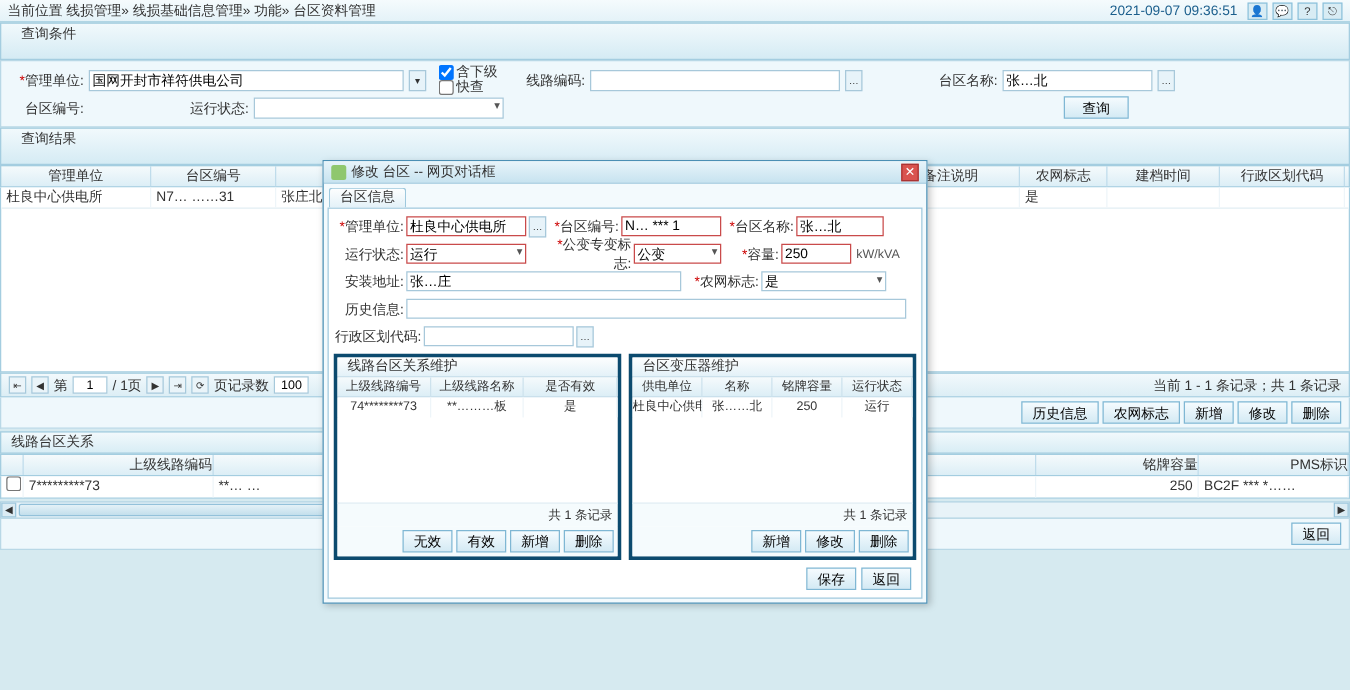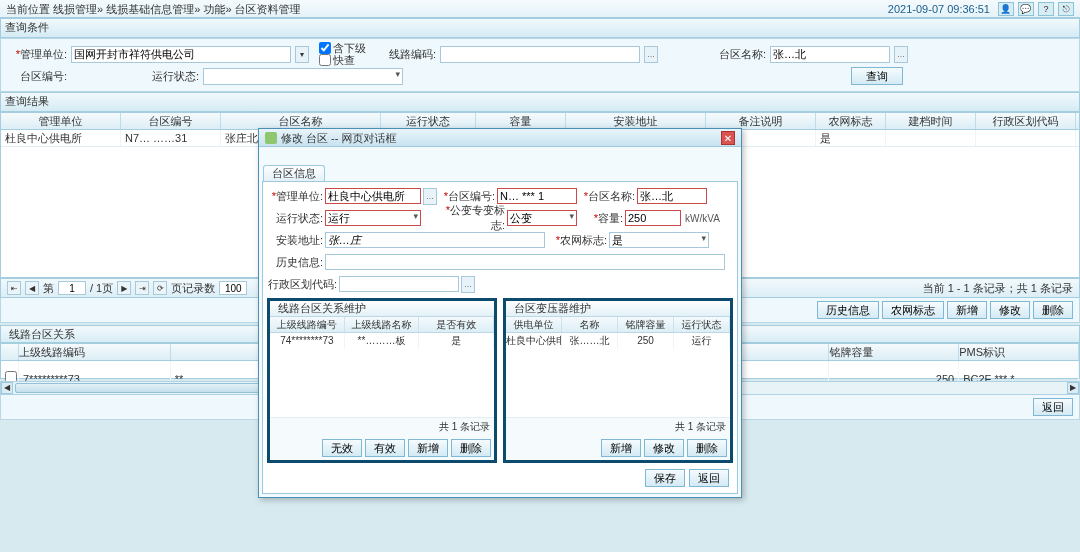--- a/index.html
+++ b/index.html
@@ -5,29 +5,29 @@
 * { box-sizing: border-box; margin: 0; padding: 0; }
 body { font-family: "Microsoft YaHei", SimSun, sans-serif; font-size: 11px; background: #d6eaf0; color: #333; width: 1080px; height: 552px; position: relative; overflow: hidden; }
 
 
 .crumb { background: linear-gradient(#f5fbfd, #e4f2f8); border-bottom: 1px solid #a4cde0; height: 18px; line-height: 18px; padding: 0 6px; display: flex; justify-content: space-between; }
 .crumb .ts { color: #1a5e8c; }
 .crumb .icons { display: flex; gap: 4px; }
 .crumb .icons span { width: 16px; height: 14px; display: inline-flex; align-items: center; justify-content: center; border: 1px solid #8ec2db; background: #d8ecf4; cursor: pointer; font-size: 9px; }
 
 
-.sec-h { background: linear-gradient(#f1f9fc, #d5ebf4); border: 1px solid #a4cde0; height: 20px; line-height: 16px; padding: 0 4px; font-size: 11px; }
+.sec-h { background: linear-gradient(#f1f9fc, #d5ebf4); border: 1px solid #a4cde0; height: 30px; line-height: 16px; padding: 0 16px; font-size: 11px; }
 
 
 .filter { background: #eff8fc; border: 1px solid #b9d8e6; padding: 4px 6px; }
 .filter .row { display: flex; align-items: center; height: 22px; gap: 4px; }
 .lbl { width: 60px; text-align: right; color: #333; }
 .req::before { content: "*"; color: #c00; }
 .inp { border: 1px solid #a7c8da; height: 17px; padding: 0 2px; font-size: 11px; background: #fff; }
-.inp.w220 { width: 220px; }
+.inp.w220 { width: 252px; }
 .inp.w120 { width: 120px; }
 .inp.w200 { width: 200px; }
 .pick { width: 14px; height: 17px; border: 1px solid #a7c8da; background: #e7f3f9; display: inline-flex; align-items: center; justify-content: center; cursor: pointer; font-size: 8px; }
 .cb { width: 12px; height: 12px; }
 .btn { border: 1px solid #7fb7d4; background: linear-gradient(#f5fbfe, #d4eaf4); height: 18px; padding: 0 14px; cursor: pointer; font-size: 11px; }
 .btn-sm { padding: 0 8px; }
 
 
 .grid-h { display: flex; background: linear-gradient(#f5fafc, #dceef6); border: 1px solid #a4cde0; height: 18px; font-size: 11px; }
 .grid-h > div { border-right: 1px solid #bfdceb; text-align: center; line-height: 17px; overflow: hidden; }
@@ -40,40 +40,40 @@
 .pager .pg-btn { width: 14px; height: 14px; border: 1px solid #a6c9db; background: #eaf4f9; font-size: 8px; display: inline-flex; align-items: center; justify-content: center; cursor: pointer; }
 .pager input { width: 28px; height: 14px; border: 1px solid #a6c9db; font-size: 10px; text-align: center; }
 .pager .right { margin-left: auto; }
 
 
 .actions { display: flex; justify-content: flex-end; gap: 3px; padding: 3px 6px; background: #eff8fc; border: 1px solid #b9d8e6; border-top: none; }
 
 
 .sub-h { background: linear-gradient(#f2f9fc, #d8edf5); border: 1px solid #a4cde0; height: 18px; line-height: 17px; padding: 0 8px; margin-top: 2px; }
 .sub-grid-h { display: flex; background: linear-gradient(#f5fafc, #dceef6); border: 1px solid #a4cde0; height: 18px; }
-.sub-grid-h > div { border-right: 1px solid #bfdceb; text-align: left; line-height: 17px; }
+.sub-grid-h > div { border-right: 1px solid #bfdceb; text-align: right; line-height: 17px; }
 .sub-row { display: flex; background: #fff; height: 18px; border: 1px solid #a4cde0; border-top: none; }
-.sub-row > div { line-height: 17px; padding: 10px 4px; border-right: 1px solid #eef5f9; overflow: hidden; }
+.sub-row > div { line-height: 17px; padding: 0 4px; border-right: 1px solid #eef5f9; overflow: hidden; }
 
 
 .hscroll { height: 14px; background: #e8f3f8; border: 1px solid #b0d2e2; position: relative; margin-top: 2px; }
 .hscroll .thumb { position: absolute; left: 14px; top: 1px; width: 540px; height: 10px; background: linear-gradient(#e4f1f7, #c3dfec); border: 1px solid #93c1da; border-radius: 2px; }
 .hscroll .arr { position: absolute; top: 0; width: 12px; height: 12px; border: 1px solid #9ec8dd; background: #dcecf4; font-size: 8px; text-align: center; line-height: 10px; }
 .hscroll .arr.l { left: 0; }
 .hscroll .arr.r { right: 0; }
 
 
 .return-wrap { display: flex; justify-content: flex-end; padding: 3px 6px; background: #eff8fc; border: 1px solid #b9d8e6; border-top: none; }
 
 
 .modal { position: absolute; left: 258px; top: 128px; width: 484px; background: #f3fafd; border: 1px solid #4b8fb4; box-shadow: 2px 2px 6px rgba(0,0,0,.25); }
 .modal .title { background: linear-gradient(#e8f4fa, #c7e3f0); height: 18px; line-height: 18px; padding: 0 6px; display: flex; align-items: center; border-bottom: 1px solid #9ec8dd; }
 .modal .title .ico { width: 12px; height: 12px; background: #8fc76e; border-radius: 2px; margin-right: 4px; display: inline-block; }
 .modal .title .close { margin-left: auto; width: 14px; height: 14px; background: #d9534f; color: #fff; font-size: 10px; text-align: center; line-height: 13px; cursor: pointer; border: 1px solid #a33; }
-.modal .tab { display: inline-block; background: linear-gradient(#fdfefe, #e3f1f8); border: 1px solid #9ec8dd; border-bottom: none; height: 16px; line-height: 15px; padding: 0 8px; margin: 18px 0 0 4px; font-size: 11px; border-radius: 3px 3px 0 0; }
+.modal .tab { display: inline-block; background: linear-gradient(#fdfefe, #e3f1f8); border: 1px solid #9ec8dd; border-bottom: none; height: 16px; line-height: 15px; padding: 0 8px; margin: 3px 0 0 4px; font-size: 11px; border-radius: 3px 3px 0 0; }
 .modal .body { border: 1px solid #9ec8dd; margin: 0 3px 3px; background: #fff; padding: 4px; }
 .modal .frow { display: flex; align-items: center; height: 20px; gap: 2px; margin-bottom: 2px; }
 .modal .lbl { width: 56px; font-size: 11px; }
 .modal .inp { height: 16px; }
 .boxed-red { border: 1px solid #c94a4a !important; }
 .unit { font-size: 10px; color: #555; margin-left: 2px; }
 
 .modal .twocol { display: flex; gap: 6px; margin-top: 4px; }
 .modal .panel { flex: 1; border: 3px solid #0c4a6e; }
 .modal .panel .phdr { display: flex; background: linear-gradient(#f5fafc, #dceef6); height: 16px; border-bottom: 1px solid #bcd8e6; }
@@ -237,21 +237,21 @@
       <span class="sel-arrow"><input class="inp boxed-red" style="width: 96px;" value="运行"></span>
       <span style="width:8px"></span>
       <span class="lbl req" style="width:72px">公变专变标志:</span>
       <span class="sel-arrow"><input class="inp boxed-red" style="width: 70px;" value="公变"></span>
       <span class="lbl req" style="width:44px">容量:</span>
       <input class="inp boxed-red" style="width: 56px;" value="250">
       <span class="unit">kW/kVA</span>
     </div>
     <div class="frow">
       <span class="lbl">安装地址:</span>
-      <input class="inp" style="width: 220px; font-style: italic;" value="张…庄">
+      <input class="inp" style="width: 220px;" value="张…庄">
       <span class="lbl req" style="width:60px">农网标志:</span>
       <span class="sel-arrow"><input class="inp" style="width: 100px;" value="是"></span>
     </div>
     <div class="frow">
       <span class="lbl">历史信息:</span>
       <input class="inp" style="width: 400px;" value="">
     </div>
     <div class="frow">
       <span class="lbl" style="width:70px">行政区划代码:</span>
       <input class="inp" style="width: 120px;" value="">

